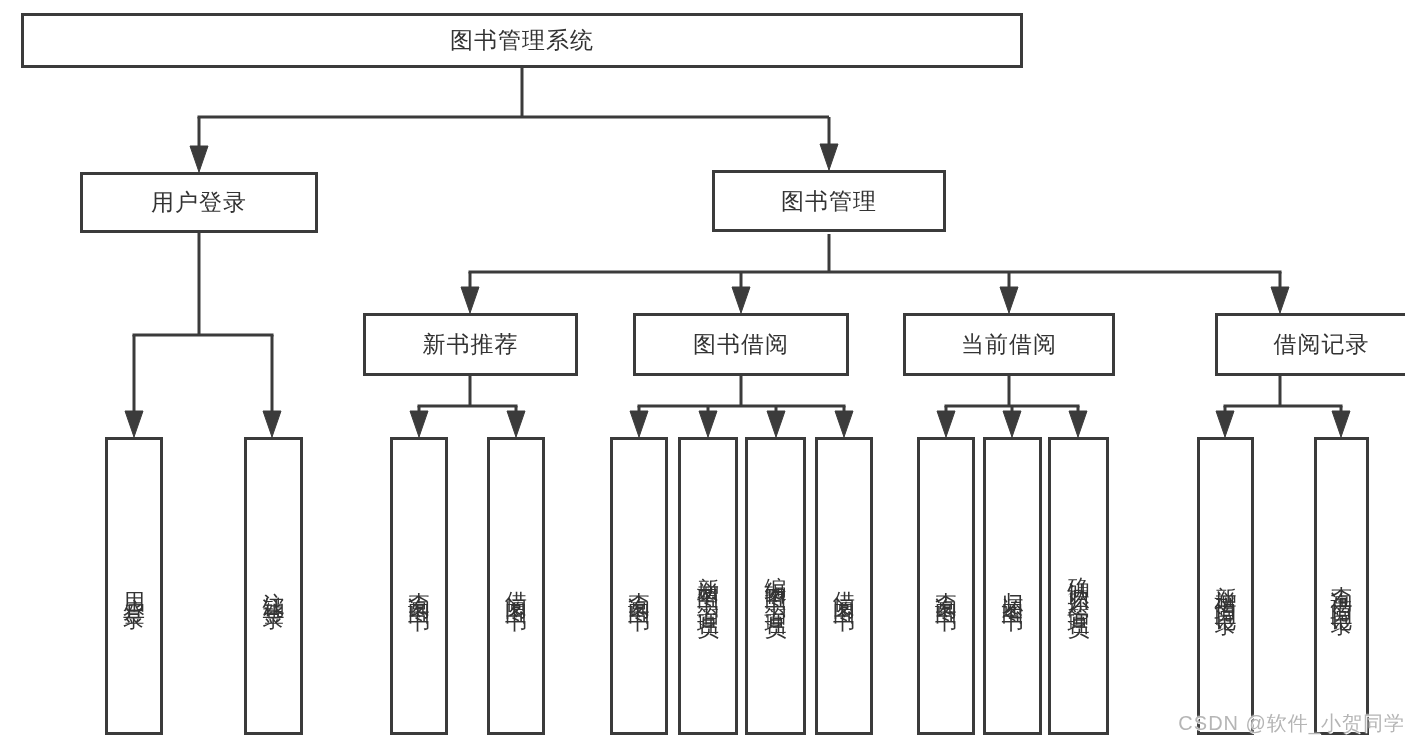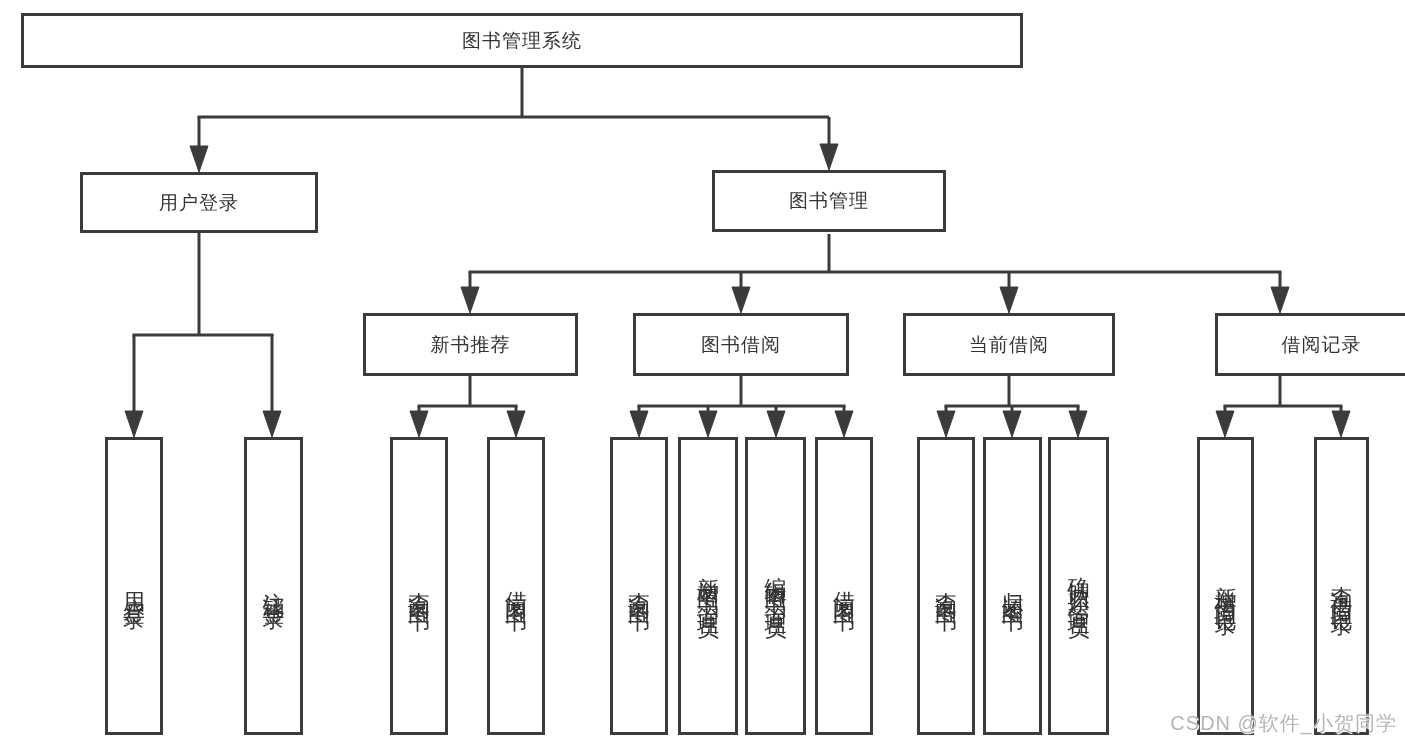--- a/index.html
+++ b/index.html
@@ -19,32 +19,32 @@
   svg.wires{position:absolute;left:0;top:0;z-index:1;}
   .node{
     position:absolute;
     box-sizing:border-box;
     border:3px solid var(--line);
     background:#ffffff;
     display:flex;align-items:center;justify-content:center;
     color:var(--node-text);
     z-index:2;
   }
-  .node.h{font-size:19px;letter-spacing:1px;}
+  .node.h{font-size:23px;letter-spacing:1px;}
   .node.v{font-size:22px;}
   .node.v .lbl{
     writing-mode:vertical-rl;
     text-orientation:mixed;
     letter-spacing:6px;
     line-height:1;
     white-space:nowrap;
   }
   .watermark{
     position:absolute;
-    right:8px;bottom:10px;
+    right:0;bottom:10px;
     font-size:20px;
     color:var(--watermark);
     text-shadow:0 0 2px #ffffff,1px 1px 0 #ffffff;
     letter-spacing:1px;
     z-index:3;
   }
 </style>
 </head>
 <body>
 

